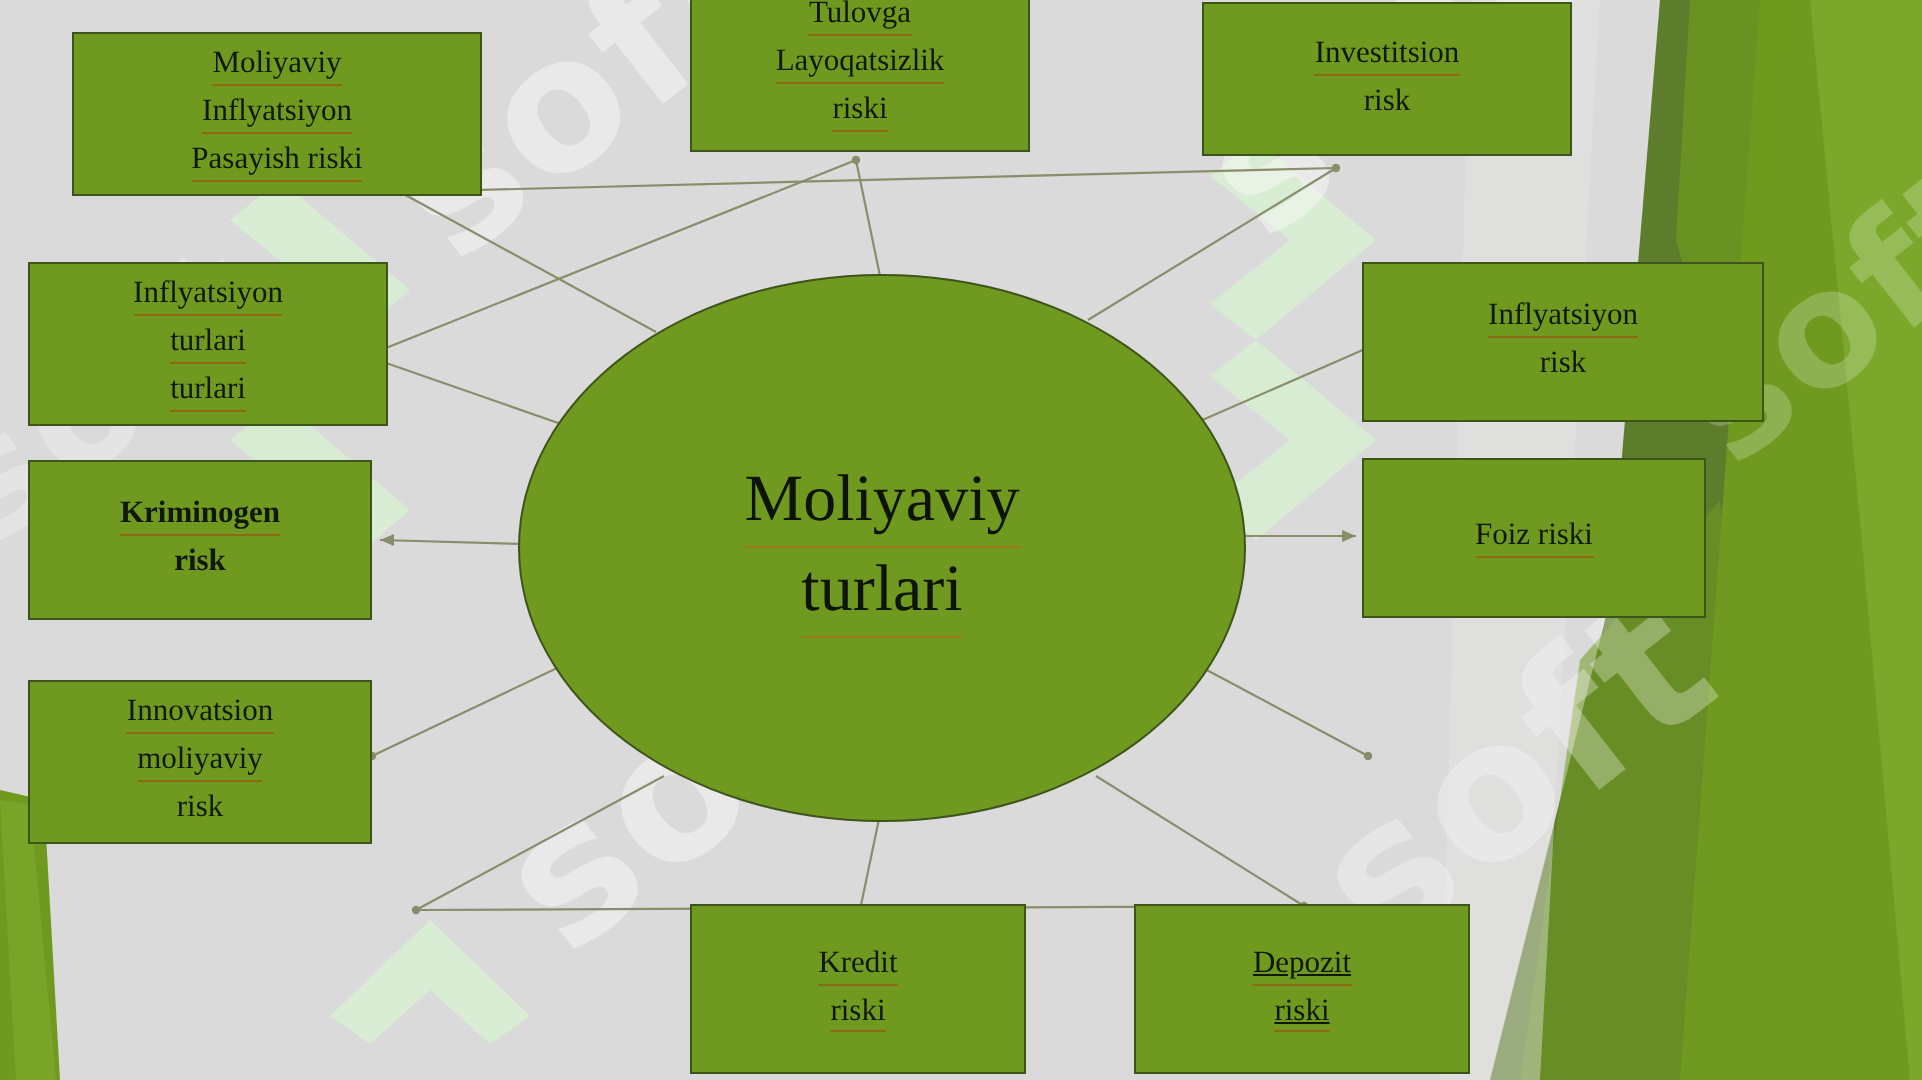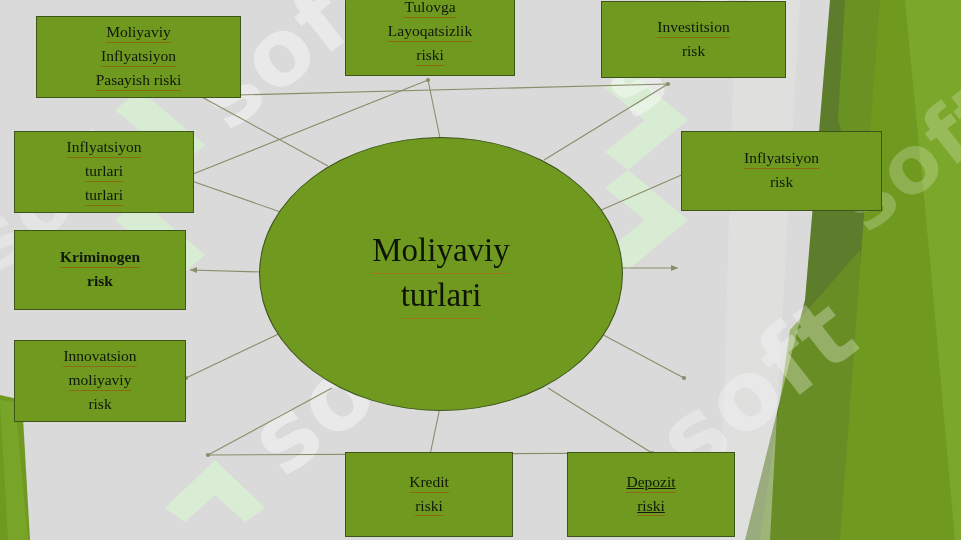--- a/index.html
+++ b/index.html
@@ -195,20 +195,25 @@
     </div>
   </div>
 
   <div class="node" style="left:681px;top:131px;width:201px;height:80px;">
     <div class="lbl">
       <span>Inflyatsiyon</span>
       <span class="nu">risk</span>
     </div>
   </div>
 
+  <div class="node" style="left:681px;top:229px;width:172px;height:80px;">
+    <div class="lbl">
+      <span>Foiz riski</span>
+    </div>
+  </div>
 
 
   <div class="node" style="left:567px;top:452px;width:168px;height:85px;text-decoration:underline;">
     <div class="lbl">
       <span>Depozit</span>
       <span>riski</span>
     </div>
   </div>
 
   <div class="node" style="left:345px;top:452px;width:168px;height:85px;text-align:center;">

